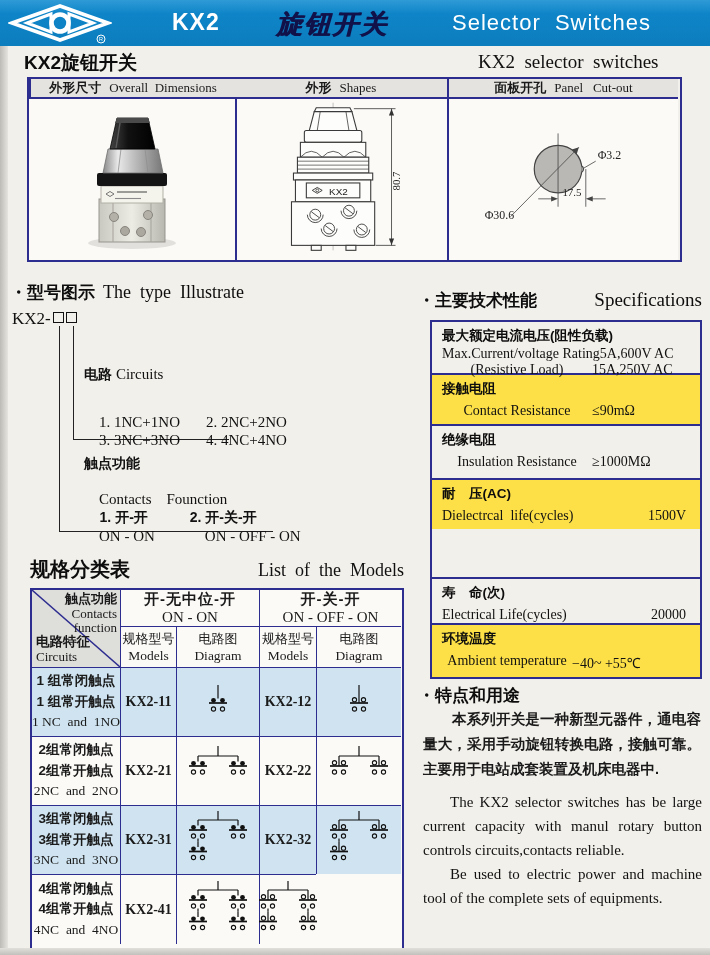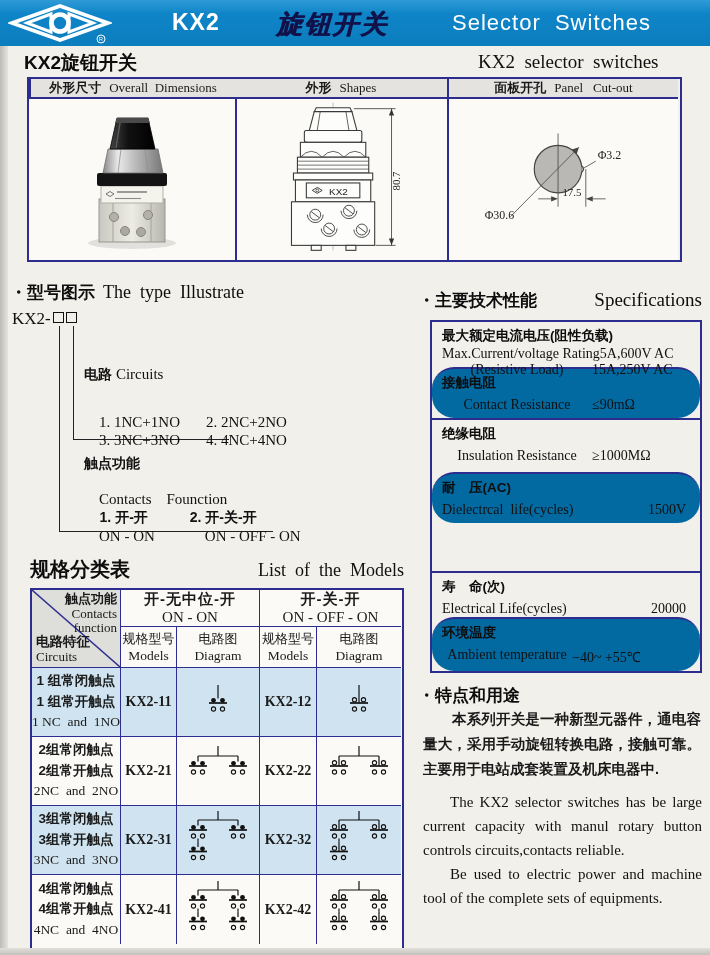--- a/index.html
+++ b/index.html
@@ -57,30 +57,30 @@
     font-weight:bold; font-size:14px; color:#111; }
   .ti-label .en { font-family:"Liberation Serif", serif; font-weight:normal; font-size:15px; white-space:pre; }
   .ti-line { position:absolute; font-size:15px; color:#111; white-space:pre; }
   .ti-line .gap { display:inline-block; width:26px; }
 
   
   .spec-table { position:absolute; left:430px; top:320px; width:272px;
     border:2.5px solid #2d2d90; }
   .spec-row { padding:5px 10px 0 10px; border-top:2px solid #2d2d90; }
   .spec-row:first-child { border-top:none; }
-  .spec-row.shade { background:#0369a1;border-radius:22px; }
+  .spec-row.shade { background:#fde047; }
   .spec-row .cn { font-family:"Liberation Sans", sans-serif; font-weight:bold;
     font-size:13.5px; color:#0d0d0d; margin-bottom:3px; white-space:pre; }
   .spec-line { display:flex; font-size:14px; color:#111;text-align:center; }
   .spec-line .lab { flex:0 0 150px; white-space:pre; }
   .spec-line .val { white-space:pre; }
   .spec-line.right { justify-content:space-between; }
   .spec-line.right .lab { flex:0 1 auto; }
   .spec-line.right .val { padding-right:4px; }
-  .r1 { height:45px; } .r2 { height:51px; } .r3 { height:54px; }
+  .r1 { height:51px; } .r2 { height:51px; } .r3 { height:54px; }
   .r4 { height:51px; } .r5 { height:46px;margin-top:48px; } .r6 { height:54px; }
   .r2 .spec-line,.r3 .spec-line,.r4 .spec-line,.r5 .spec-line,.r6 .spec-line { margin-top:5px; }
 
   
   .models-head { position:absolute; left:30px; top:556px; width:374px;
     display:flex; justify-content:space-between; align-items:baseline; }
   .models-head .cn { font-family:"Liberation Sans", sans-serif; font-weight:bold; font-size:20px; color:#0d0d0d; }
   .models-head .en { font-size:18px; color:#111; white-space:pre; }
   .models-grid { position:absolute; left:30px; top:588px; width:374px; height:362px;
     border:2.5px solid #2d2d90; display:grid;
@@ -577,23 +577,20 @@
           <circle cx="24.5" cy="46.5" r="2.1" fill="none" stroke="#111" stroke-width="1.1"></circle>
           <line x1="60" y1="27.5" x2="60" y2="30.5" stroke="#111" stroke-width="1.2"></line>
           <line x1="60" y1="30.5" x2="60" y2="36" stroke="#111" stroke-width="1.2"></line>
           <line x1="51" y1="40.5" x2="69" y2="40.5" stroke="#111" stroke-width="1.7"></line>
           <circle cx="55.5" cy="37.8" r="2.4" fill="#111"></circle>
           <circle cx="64.5" cy="37.8" r="2.4" fill="#111"></circle>
           <circle cx="55.5" cy="46.5" r="2.1" fill="none" stroke="#111" stroke-width="1.1"></circle>
           <circle cx="64.5" cy="46.5" r="2.1" fill="none" stroke="#111" stroke-width="1.1"></circle>
         </svg>
       </div>
-    <div class="mg model-cell">
-        <span>KX2-42</span>
-      </div>
     <div class="mg">
         <svg width="80" height="58" viewBox="0 0 80 58">
           <line x1="40" y1="0" x2="40" y2="9" stroke="#111" stroke-width="1.2"></line>
           <line x1="20" y1="9" x2="60" y2="9" stroke="#111" stroke-width="1.2"></line>
           <line x1="20" y1="9" x2="20" y2="19" stroke="#111" stroke-width="1.2"></line>
           <line x1="11" y1="19" x2="29" y2="19" stroke="#111" stroke-width="1.7"></line>
           <circle cx="15.5" cy="15.7" r="2.1" fill="none" stroke="#111" stroke-width="1.1"></circle>
           <circle cx="24.5" cy="15.7" r="2.1" fill="none" stroke="#111" stroke-width="1.1"></circle>
           <circle cx="15.5" cy="25" r="2.1" fill="none" stroke="#111" stroke-width="1.1"></circle>
           <circle cx="24.5" cy="25" r="2.1" fill="none" stroke="#111" stroke-width="1.1"></circle>

